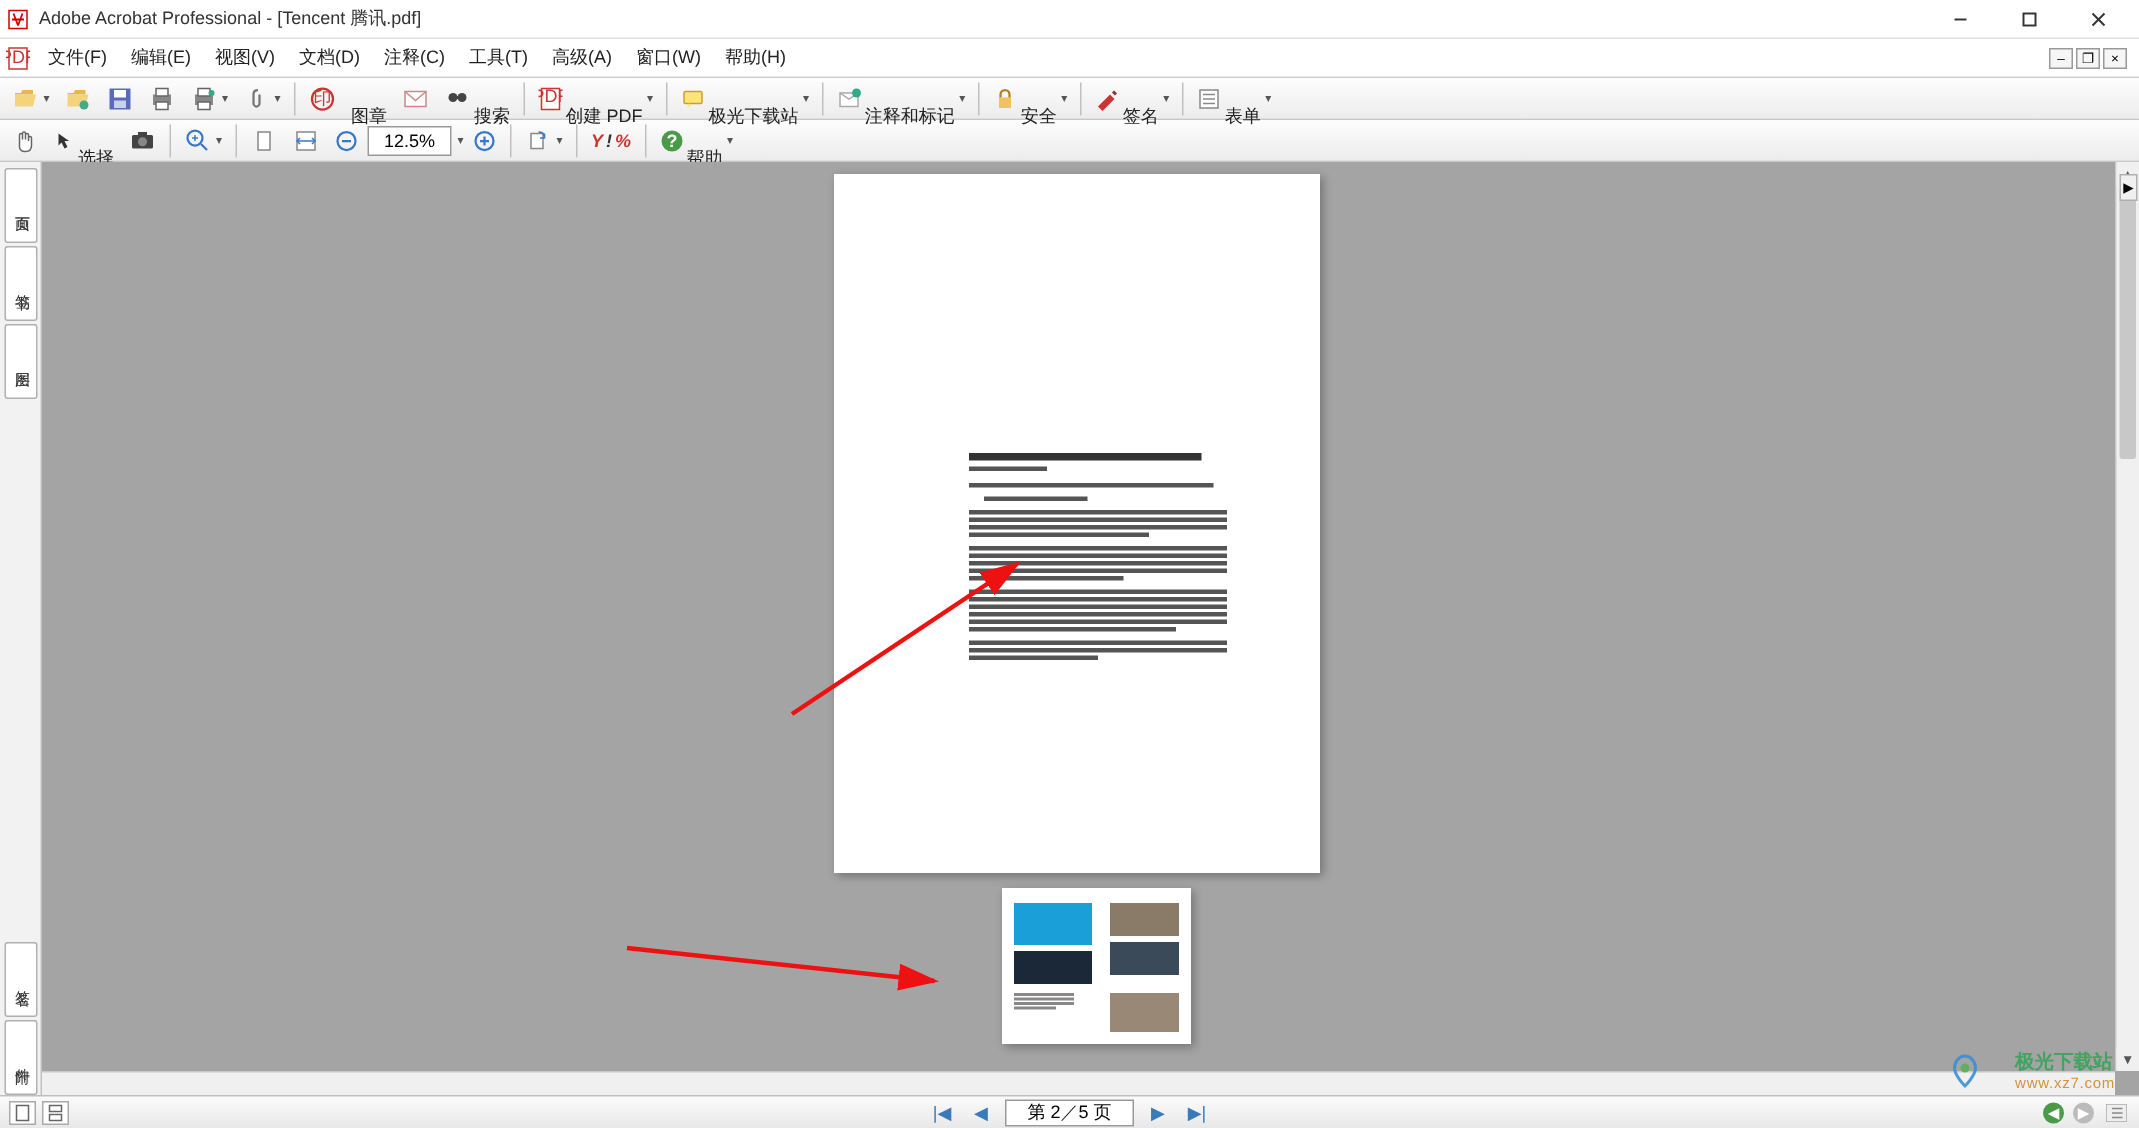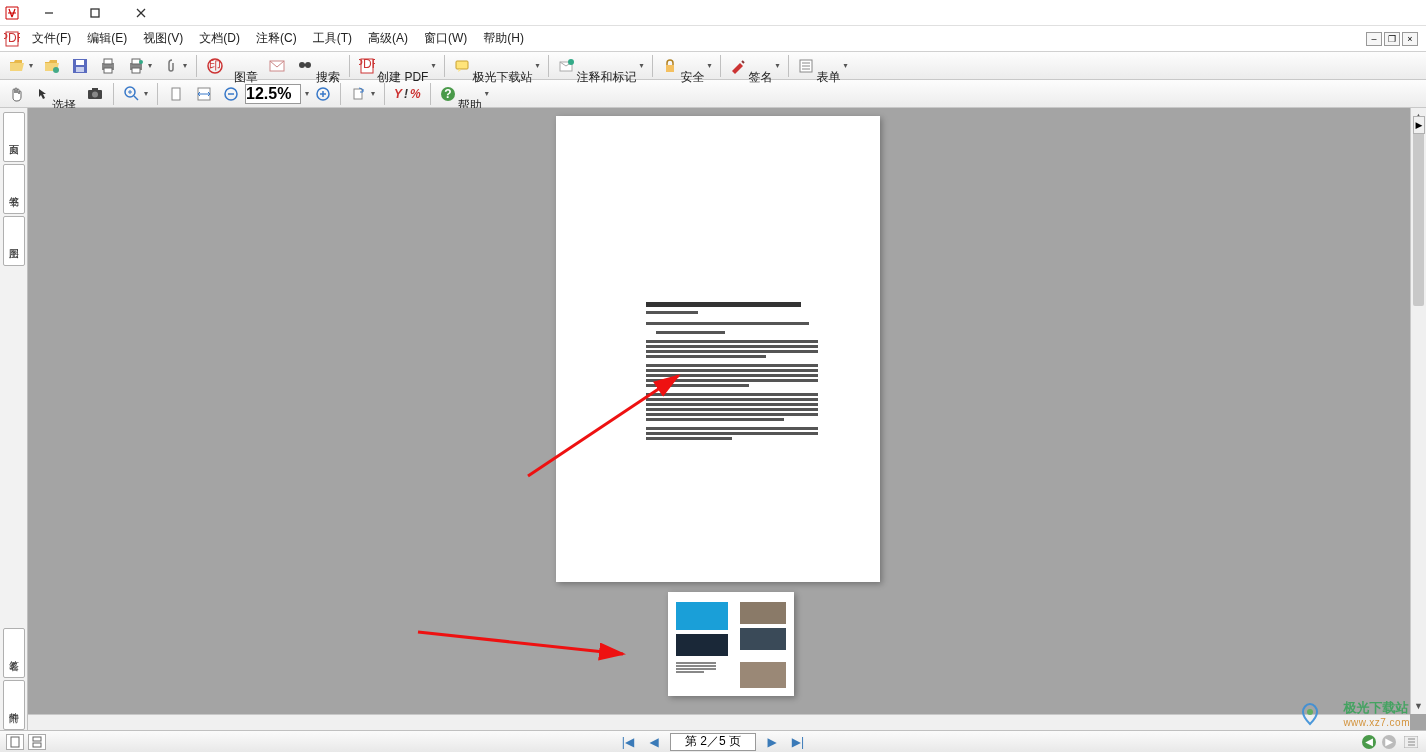--- a/index.html
+++ b/index.html
@@ -18,21 +18,21 @@
 .menubar .menu-item { padding: 3px 8px; cursor: pointer; color: #222; }
 .menubar .right-controls { margin-left: auto; display: flex; gap: 2px; padding-right: 4px; }
 .menubar .right-controls .sbtn { width: 16px; height: 14px; border: 1px solid #999; background: #f6f6f6; cursor: pointer; display: flex; align-items: center; justify-content: center; font-size: 9px; }
 
 
 .toolbar { height: 28px; background: linear-gradient(#fdfdfd, #ececec); border-bottom: 1px solid #c8c8c8; display: flex; align-items: center; padding: 0 4px; gap: 2px; }
 .toolbar .sep { width: 1px; height: 22px; background: #c0c0c0; margin: 0 3px; }
 .toolbar .tbtn { height: 22px; min-width: 22px; display: flex; align-items: center; justify-content: center; padding: 0 3px; cursor: pointer; border: 1px solid transparent; border-radius: 2px; gap: 2px; }
 .toolbar .tbtn .lbl { color: #222; white-space: nowrap; margin-top: 24px; }
 .toolbar .dropdown-arrow { font-size: 8px; color: #555; margin-left: 1px; }
-.toolbar .zoom-input { width: 56px; height: 20px; border: 1px solid #999; text-align: left; font-size: 16px; background: #fff; font-weight: bold; }
+.toolbar .zoom-input { width: 56px; height: 20px; border: 1px solid #999; text-align: center; font-size: 12px; background: #fff; }
 
 
 .main { position: absolute; top: 108px; bottom: 22px; left: 0; right: 0; display: flex; }
 .sidebar-left { width: 28px; background: #f2f2f2; border-right: 1px solid #c0c0c0; display: flex; flex-direction: column; align-items: center; padding-top: 4px; gap: 2px; }
 .sidebar-left .tab { width: 22px; height: 50px; border: 1px solid #b0b0b0; border-radius: 2px; background: #fff; writing-mode: vertical-rl; display: flex; align-items: center; justify-content: center; font-size: 10px; cursor: pointer; color: #333; }
 .sidebar-left .spacer { flex: 1; }
 
 .sidebar-right-handle { position: absolute; right: 0; top: 4px; bottom: 4px; width: 14px; display: flex; align-items: flex-start; justify-content: center; }
 .sidebar-right-handle .arrow { width: 12px; height: 18px; background: #f0f0f0; border: 1px solid #b0b0b0; display: flex; align-items: center; justify-content: center; font-size: 9px; cursor: pointer; margin-top: 4px; }
 
@@ -84,20 +84,21 @@
 <body>
 
 <div class="titlebar">
   <span class="app-icon">
     <svg width="16" height="16" viewBox="0 0 16 16">
         <rect width="16" height="16" fill="#fff"></rect>
         <path d="M2 2h12v12H2z" fill="#fff" stroke="#c00"></path>
         <path d="M5 4l3 8M11 4l-3 8M4 8h8" stroke="#c00" stroke-width="1.2" fill="none"></path>
       </svg>
   </span>
+  <span class="title">Adobe Acrobat Professional - [Tencent 腾讯.pdf]</span>
   <div class="wincontrols">
     <div class="btn">
         <svg width="10" height="10">
           <line x1="1" y1="5" x2="9" y2="5" stroke="#333" stroke-width="1.3"></line>
         </svg>
       </div>
     <div class="btn">
         <svg width="10" height="10">
           <rect x="1" y="1" width="8" height="8" fill="none" stroke="#333" stroke-width="1.3"></rect>
         </svg>

